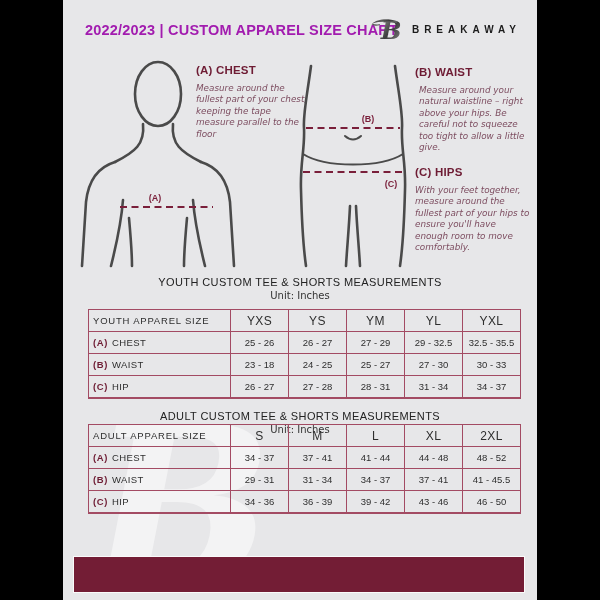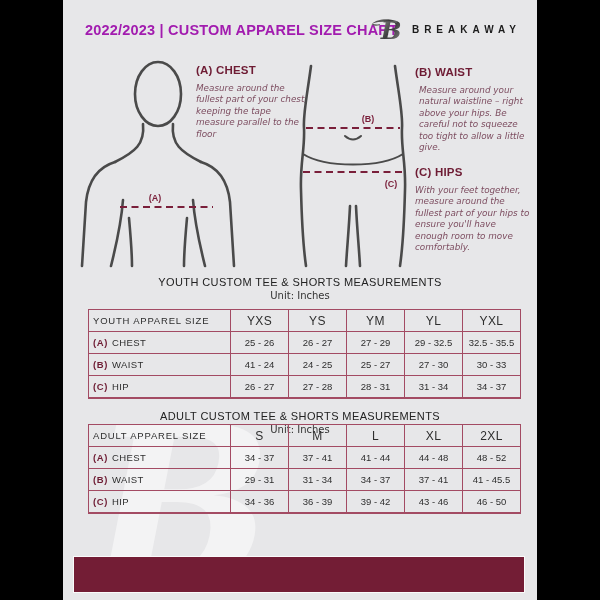--- a/index.html
+++ b/index.html
@@ -161,21 +161,21 @@
     <tr>
       <td class="lbl"><span class="pfx">(A)</span><span class="rowlbl">CHEST</span></td>
       <td>25 - 26</td>
       <td>26 - 27</td>
       <td>27 - 29</td>
       <td>29 - 32.5</td>
       <td>32.5 - 35.5</td>
     </tr>
     <tr>
       <td class="lbl"><span class="pfx">(B)</span><span class="rowlbl">WAIST</span></td>
-      <td>41 - 24</td>
+      <td>23 - 18</td>
       <td>24 - 25</td>
       <td>25 - 27</td>
       <td>27 - 30</td>
       <td>30 - 33</td>
     </tr>
     <tr>
       <td class="lbl"><span class="pfx">(C)</span><span class="rowlbl">HIP</span></td>
       <td>26 - 27</td>
       <td>27 - 28</td>
       <td>28 - 31</td>

